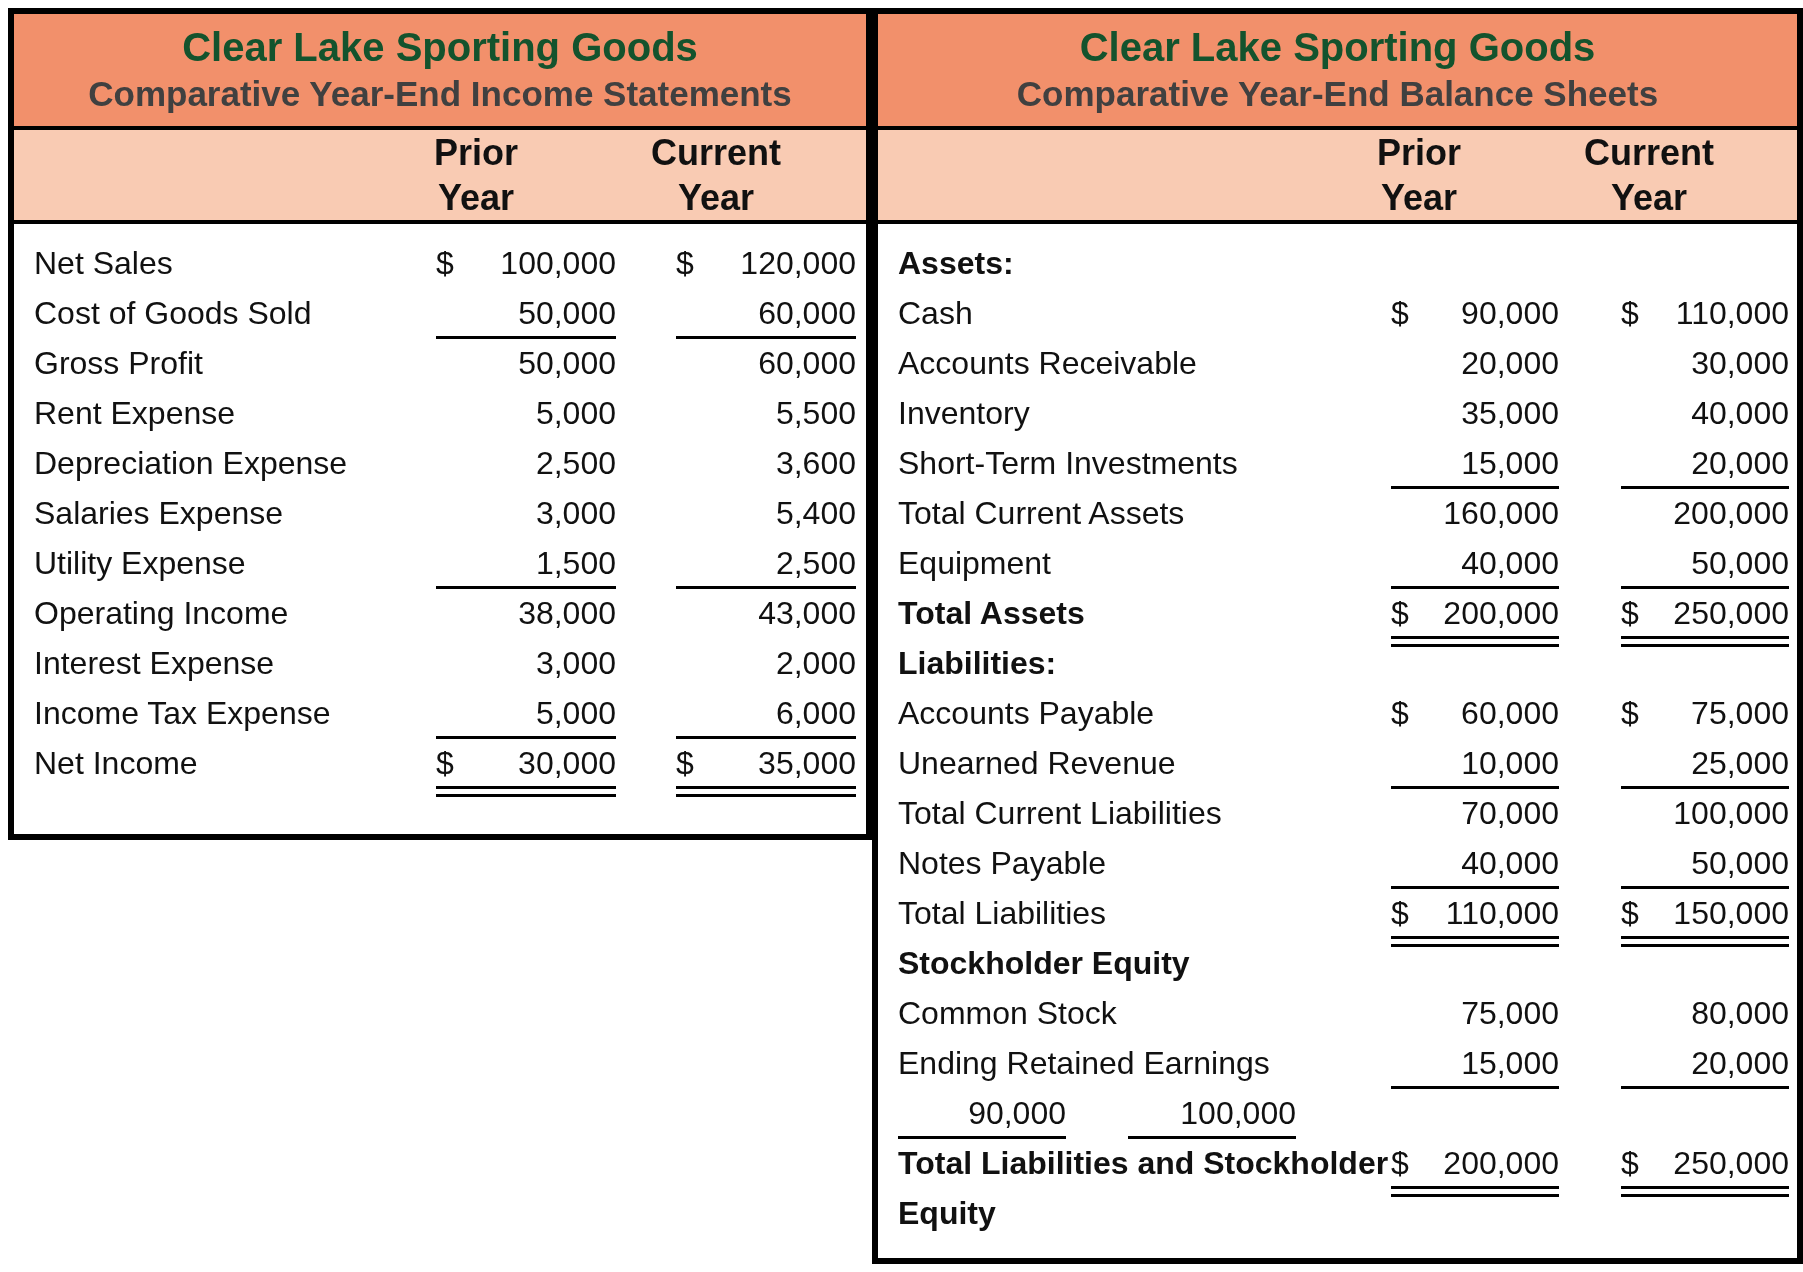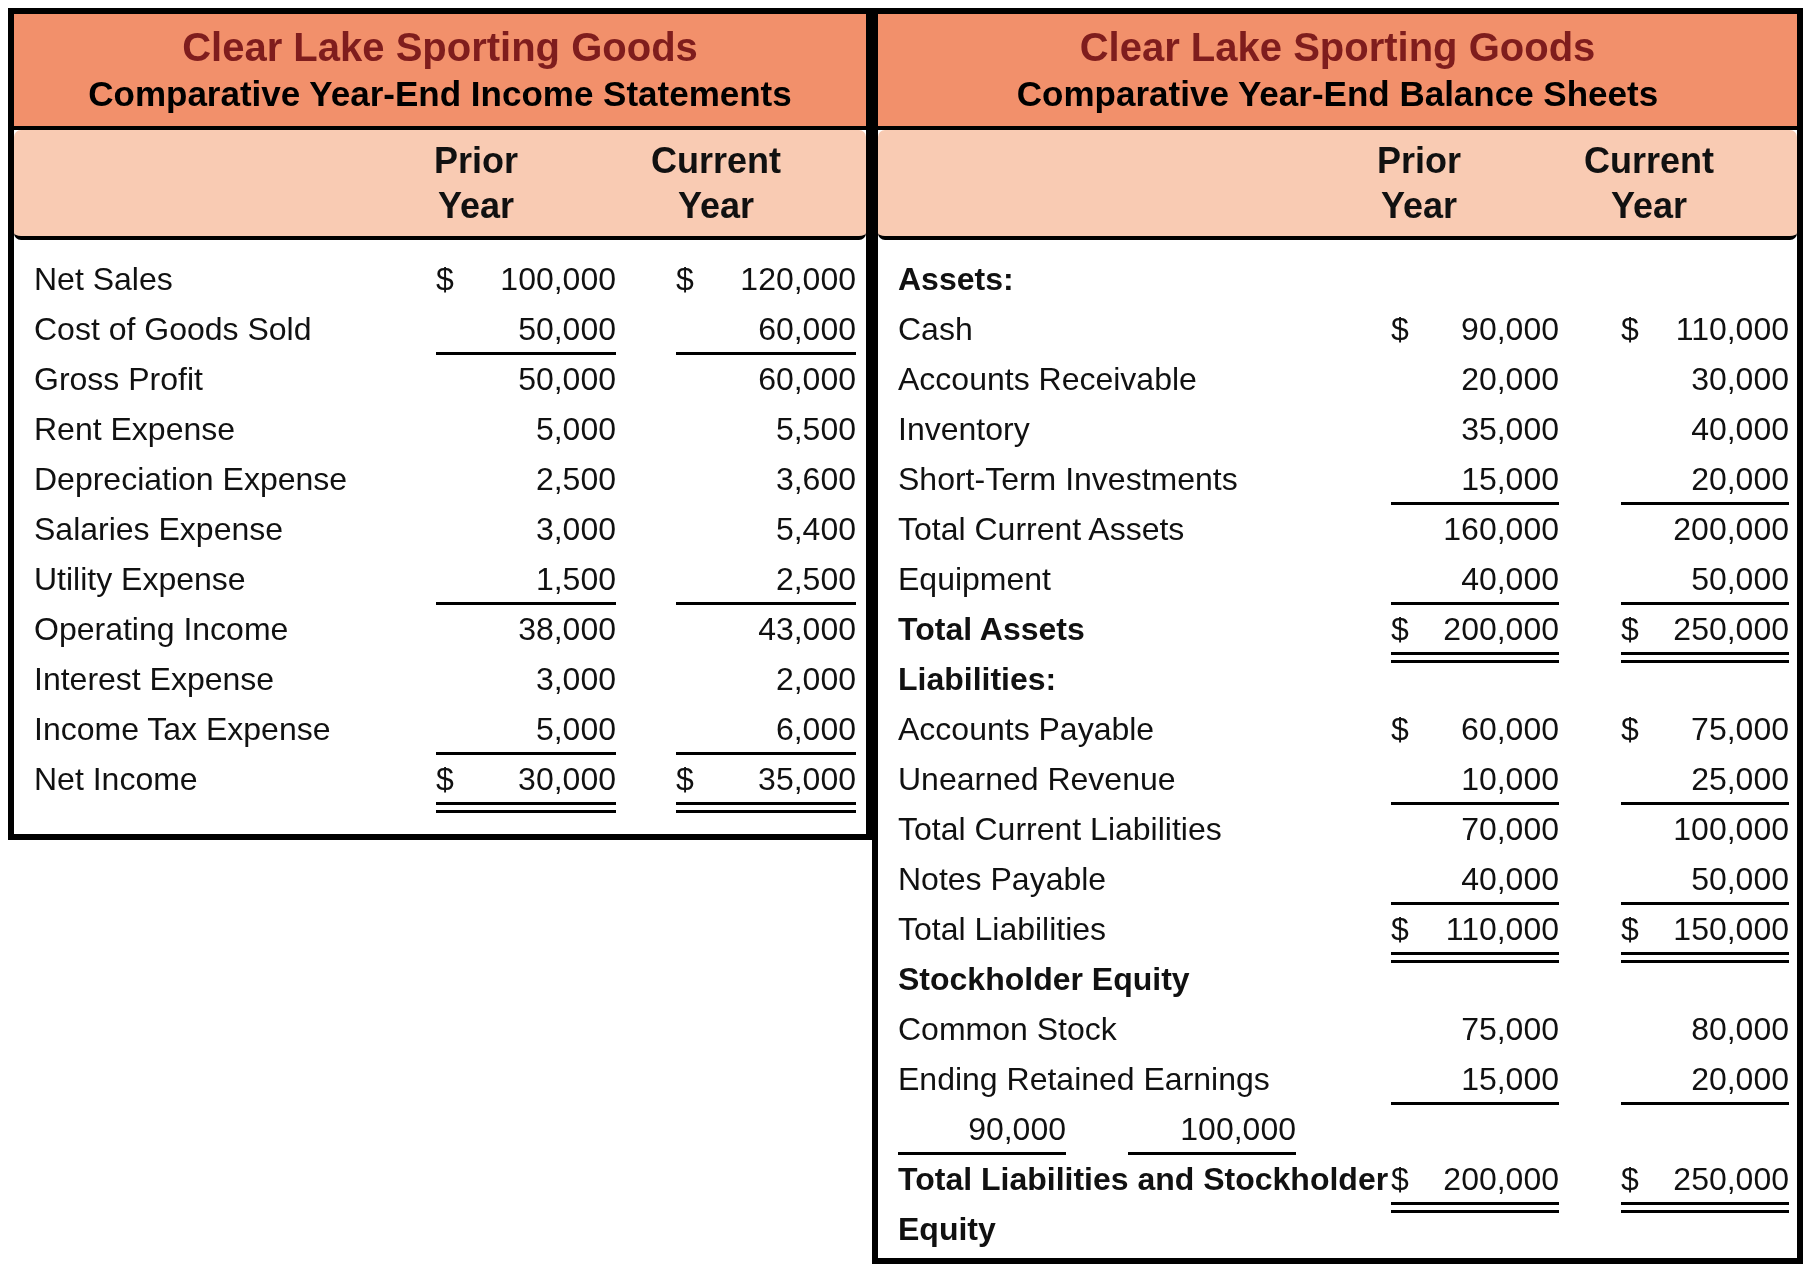--- a/index.html
+++ b/index.html
@@ -11,26 +11,26 @@
     position:absolute;box-sizing:border-box;background:#fff;
     border:6px solid #000;
   }
   #income-panel{left:8px;top:8px;width:864px;height:832px;}
   #balance-panel{left:872px;top:8px;width:931px;height:1256px;}
 
   .band-dark{
     background:#F2906B;border-bottom:4px solid #000;
     text-align:center;padding:8px 4px 10px;
   }
-  .title{color:#7f1d1d;font-weight:bold;font-size:40px;line-height:50px;}
-  .subtitle{color:#000000;font-weight:bold;font-size:35px;line-height:44px;}
+  .title{color:#14532d;font-weight:bold;font-size:40px;line-height:50px;}
+  .subtitle{color:#404040;font-weight:bold;font-size:35px;line-height:44px;}
 
   .band-light{
     background:#F9CBB3;border-bottom:4px solid #000;
-    display:flex;align-items:flex-end;padding:8px 0;border-radius:7px;
+    display:flex;align-items:flex-end;padding:0 0;
   }
   .band-light .spacer{flex:1;}
   .hcol{
     font-weight:bold;font-size:36px;line-height:45px;text-align:center;
     white-space:pre-line;transform:translateX(-50px);
   }
   #income-panel .hcol{width:180px;}
   #income-panel .hcol + .hcol{margin-left:60px;}
   #income-panel .band-light{padding-right:10px;}
   #balance-panel .hcol{width:168px;}

